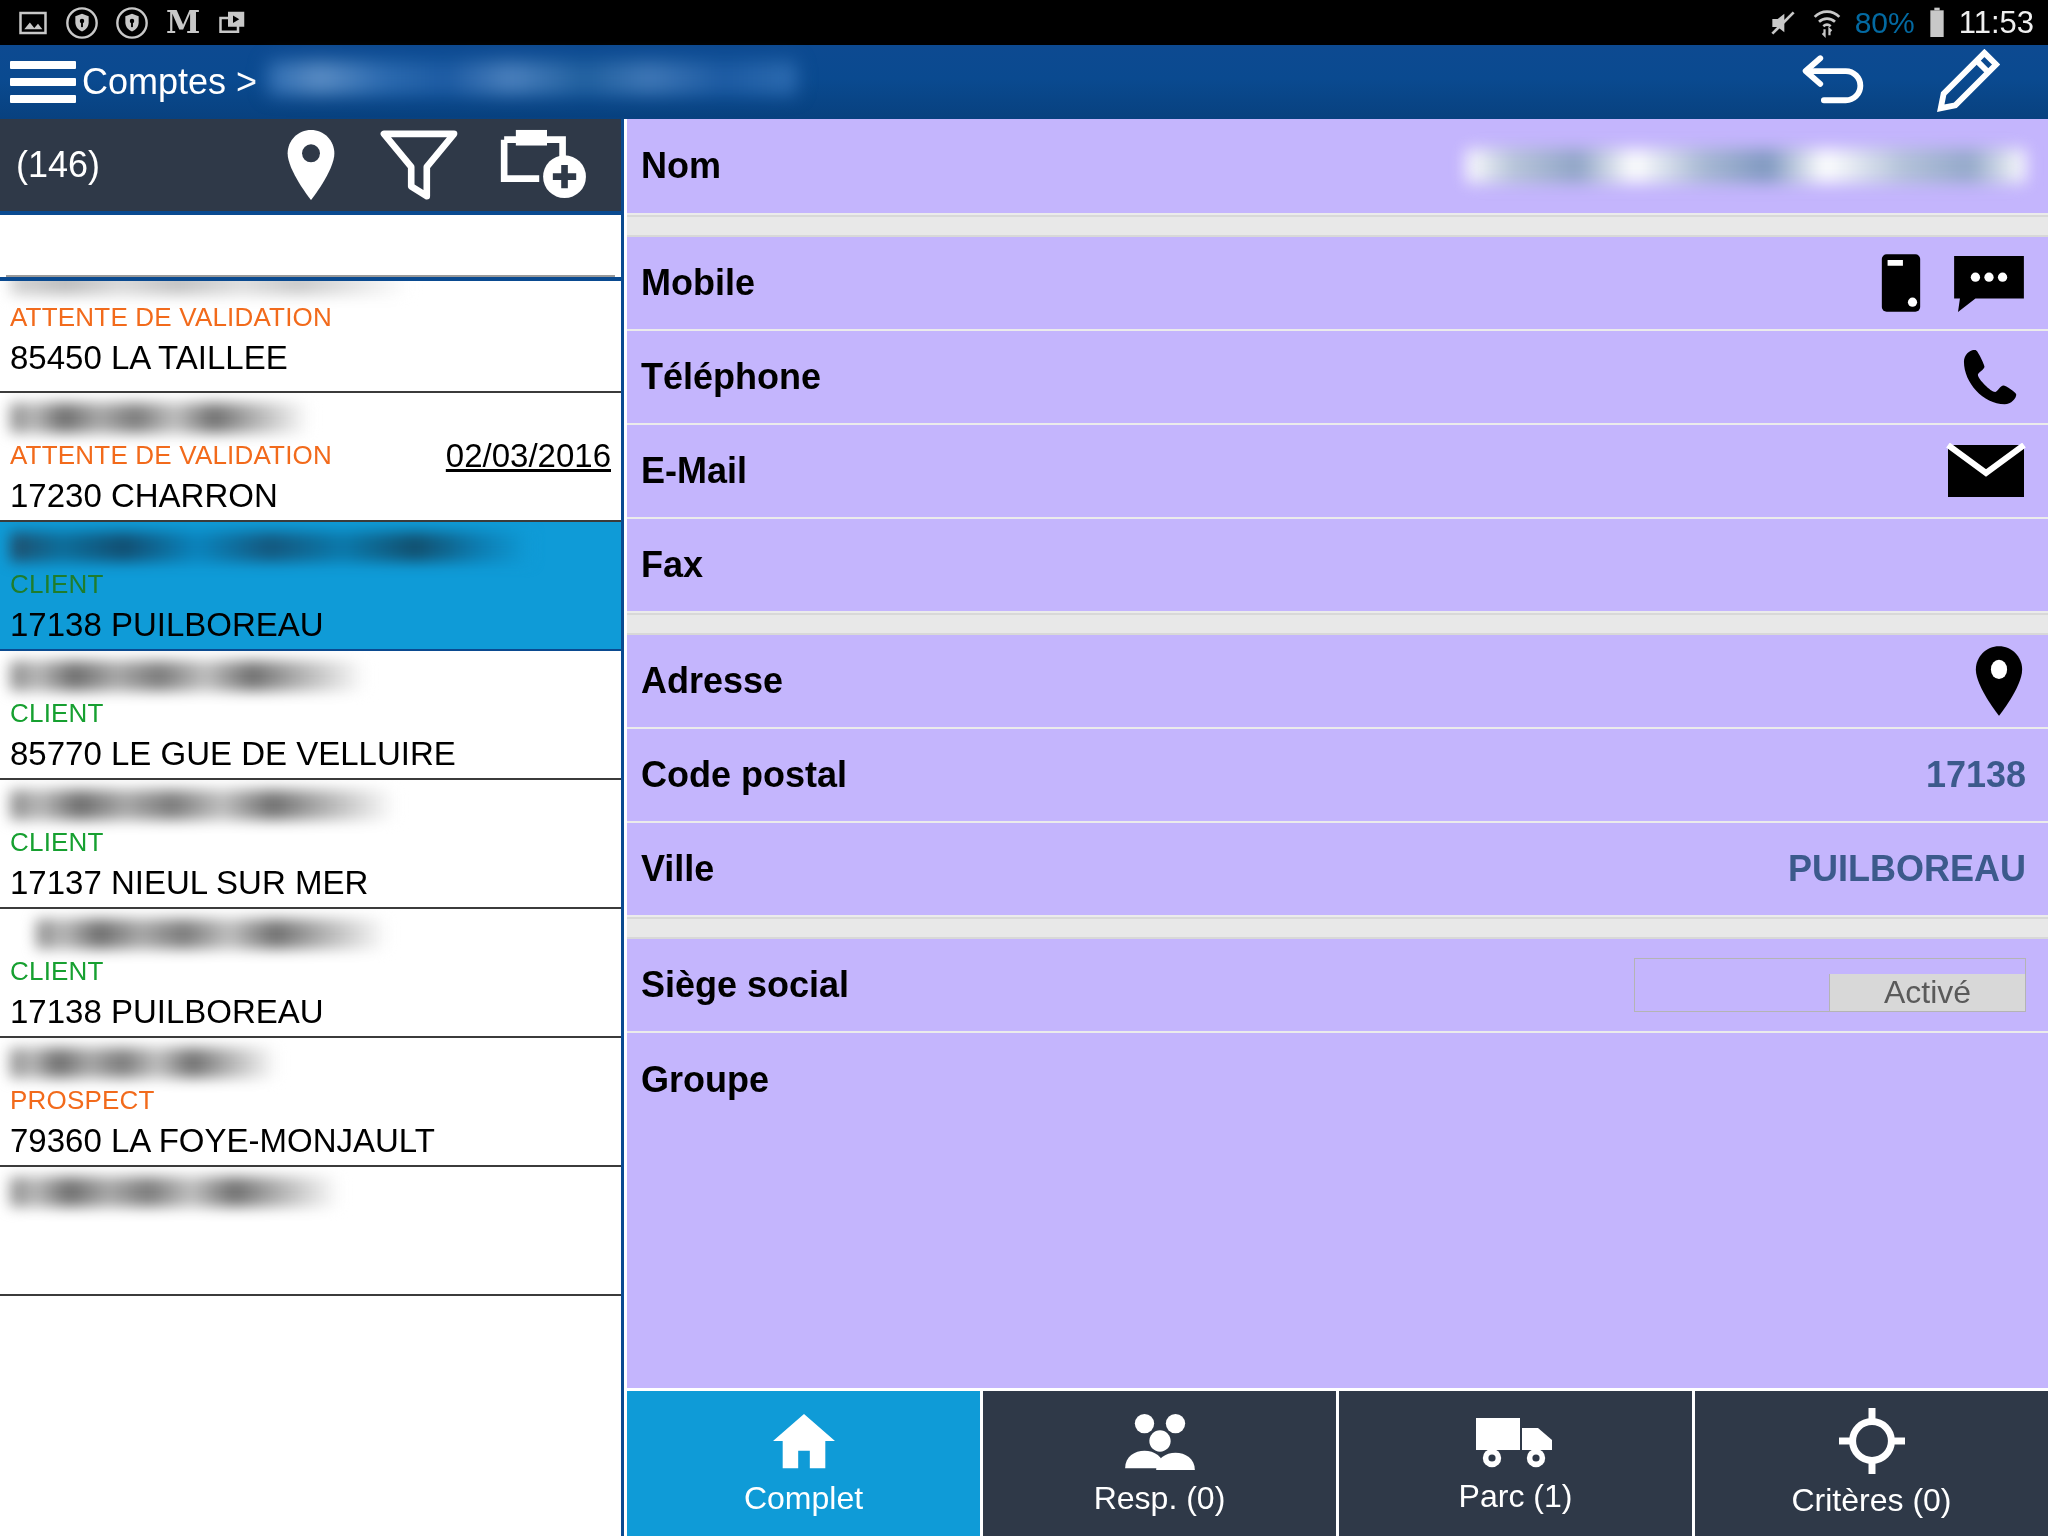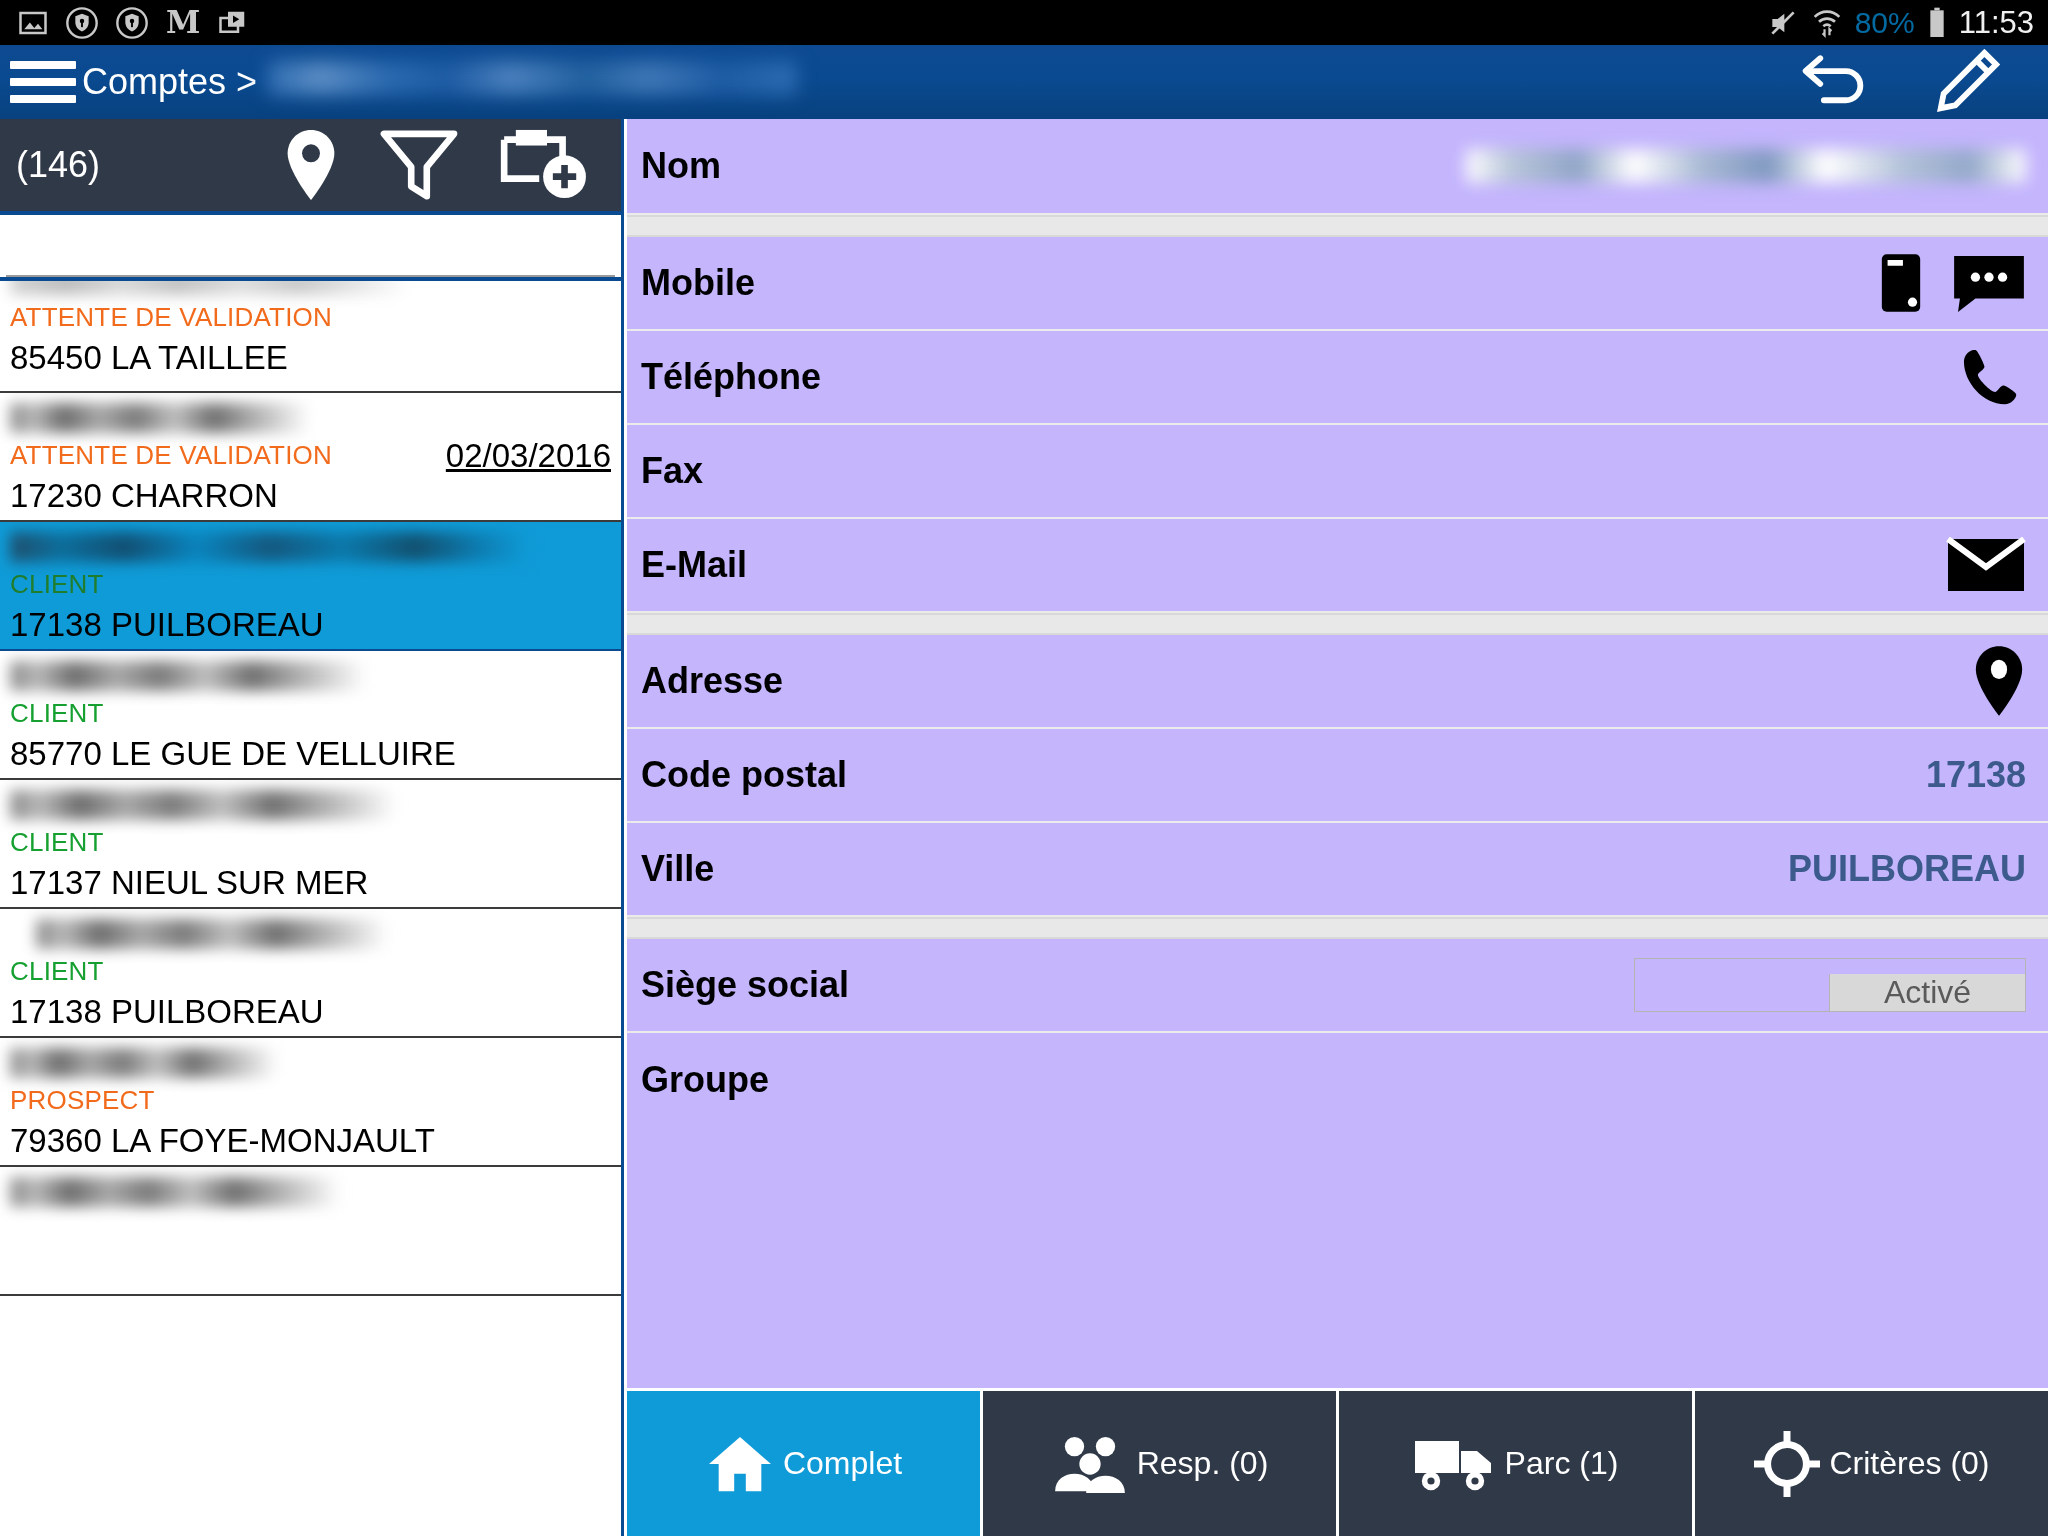--- a/index.html
+++ b/index.html
@@ -161,21 +161,21 @@
   
   .tabbar {
     flex: 0 0 auto;
     height: 148px;
     display: flex;
     background: #2f3948;
     border-top: 3px solid #ffffff;
   }
   .tab {
     flex: 1 1 0;
-    display: flex; flex-direction: row;
+    display: flex; flex-direction: column;
     align-items: center; justify-content: center;
     gap: 8px;
     color: #ffffff;
     border-right: 3px solid #ffffff;
   }
   .tab:last-child { border-right: none; }
   .tab.active { background: #0f9bd7; }
   .tab-label { font-size: 32px; color: #ffffff; }
   svg { display: block; }
 </style>
@@ -384,34 +384,34 @@
         <span class="field-icons">
           <span>
             <svg width="66" height="62" viewBox="0 0 34 32">
                 <path d="M7 2c-2 0-5 2.6-5 6 0 11 10 22 21 22 3.4 0 6-3 6-5 0-1-5.5-4.6-6.6-4.6-1.6 0-3.2 3.4-4.3 3.4-2.2 0-8.9-6.7-8.9-8.9 0-1.1 3.4-2.7 3.4-4.3C12.6 9.5 9 2 8 2z" fill="#000000"></path>
               </svg>
           </span>
         </span>
       </div>
 
       <div class="field">
-        <span class="field-label">Fax</span>
-        <span class="field-value"></span>
-      </div>
-
-      <div class="field">
         <span class="field-label">E-Mail</span>
         <span class="field-icons">
           <span>
             <svg width="80" height="56" viewBox="0 0 40 28">
                 <rect x="1" y="1" width="38" height="26" fill="#000000"></rect>
                 <path d="M1 1l19 14L39 1" fill="none" stroke="#ffffff" stroke-width="3"></path>
               </svg>
           </span>
         </span>
+      </div>
+
+      <div class="field">
+        <span class="field-label">Fax</span>
+        <span class="field-value"></span>
       </div>
       <div class="group-sep"></div>
 
       <div class="field">
         <span class="field-label">Adresse</span>
         <span class="field-icons">
           <span>
             <svg width="54" height="74" viewBox="0 0 28 38">
                 <path d="M14 1C7.4 1 2 6.4 2 13c0 9 12 24 12 24s12-15 12-24C26 6.4 20.6 1 14 1z" fill="#000000"></path>
                 <ellipse cx="14" cy="13" rx="4.2" ry="5" fill="#ffffff"></ellipse>

